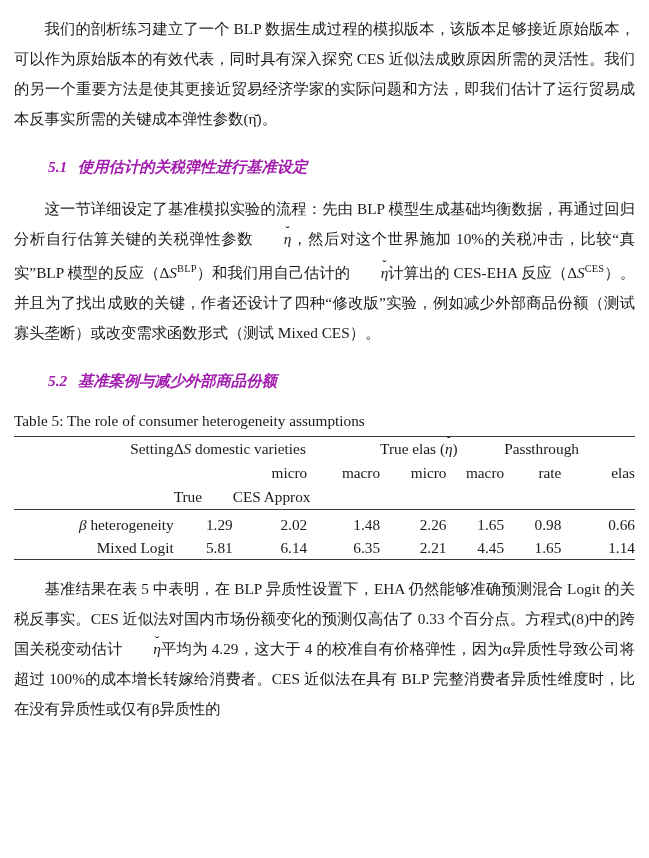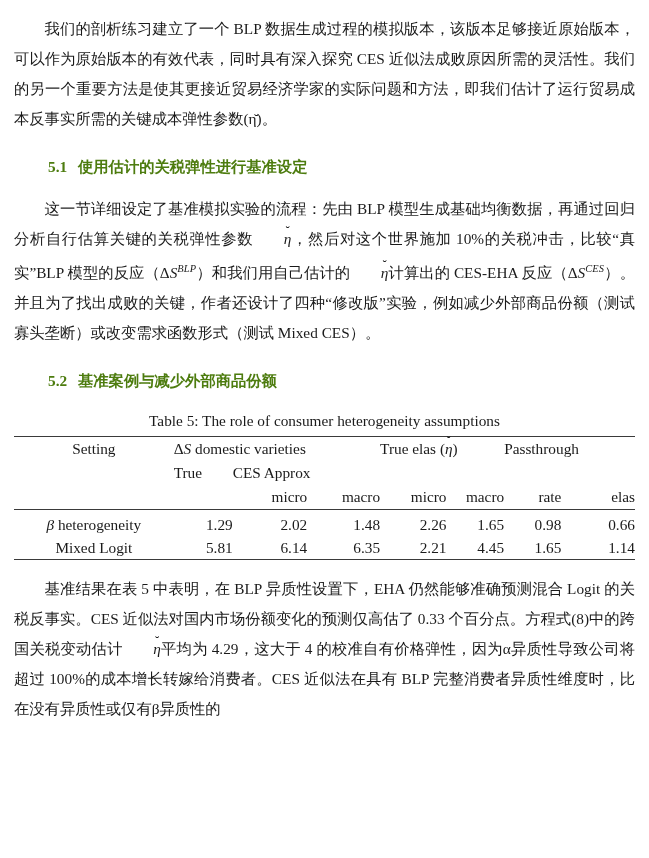--- a/index.html
+++ b/index.html
@@ -33,32 +33,32 @@
   .body-text.indent {
     text-indent: 2em;
   }
   .para-1 { padding-top: 14px; }
   .sec-head {
     font-weight: bold;
     font-size: 15.3px;
     line-height: 30px;
     margin: 0;
     padding: 0 14px 0 48px;
-    color: #4d7c0f;
+    color: #a21caf;
+    font-style: italic;
   }
   .sec-head .num {
     display: inline-block;
     min-width: 30px;
   }
   .gap-before-head { height: 18px; }
   .gap-after-head  { height: 12px; }
   .sup {
     font-size: 0.68em;
     vertical-align: super;
-    font-style: italic;
     letter-spacing: 0.2px;
   }
   .mathvar { font-style: italic; font-family: "Liberation Serif", serif; }
   .etabreve {
     font-style: italic;
     position: relative;
     display: inline-block;
   }
   .etabreve::before {
     content: "\02D8";
@@ -70,21 +70,21 @@
     font-style: normal;
   }
 
   
   .table-block {
     margin: 0;
     padding: 0 14px;
     box-sizing: border-box;
   }
   .table-caption {
-    text-align: center;
+    text-align: left;
     font-size: 15.3px;
     line-height: 26px;
     padding-bottom: 2px;
     color: #1a1a1a;
   }
   table.tbl {
     width: 621px;
     border-collapse: collapse;
     font-size: 15.3px;
     color: #1a1a1a;
@@ -94,21 +94,21 @@
     font-weight: normal;
     vertical-align: baseline;
     white-space: nowrap;
   }
   .rule-top  td { border-top: 1.3px solid #3a3a3a; }
   .rule-mid  td { border-top: 1.1px solid #3a3a3a; }
   .rule-bot  td { border-bottom: 1.3px solid #3a3a3a; }
   .hrow td { height: 24px; line-height: 24px; }
   .drow td { height: 23px; line-height: 23px; }
   .spacer-row td { height: 3px; line-height: 3px; font-size: 0; }
-  .c-setting { width: 168px; text-align: center; padding-left: 2px; }
+  .c-setting { width: 168px; text-align: right; padding-left: 2px; }
   .c-num     { width: 62px; text-align: right; }
   .c-num2    { width: 78px; text-align: right; }
   .c-num3    { width: 76px; text-align: right; }
   .c-num4    { width: 70px; text-align: right; }
   .c-num5    { width: 60px; text-align: right; }
   .c-num6    { width: 78px; text-align: right; padding-right: 2px; }
   .grp-ds  { text-align: left; padding-left: 0px; }
   .grp-te  { text-align: left; padding-left: 6px; }
   .grp-pt  { text-align: left; padding-left: 6px; margin-left: 8px; }
   .sub-true { text-align: left; padding-left: 0px; }
@@ -142,37 +142,37 @@
       <tbody>
         <tr class="hrow rule-top">
           <td class="c-setting">Setting</td>
           <td class="grp-ds" colspan="3">Δ<span class="mathvar">S</span>&nbsp;<span>domestic varieties</span></td>
           <td class="grp-te" colspan="2"><span>True elas (</span><span class="etabreve">η</span><span>)</span></td>
           <td class="grp-pt" colspan="2">Passthrough</td>
         </tr>
 
         <tr class="hrow">
           <td class="c-setting"></td>
-          <td class="sub-true">True</td>
-          <td class="sub-ces" colspan="2">CES Approx</td>
-          <td></td>
-          <td></td>
-          <td></td>
-          <td></td>
-        </tr>
-
-        <tr class="hrow">
-          <td class="c-setting"></td>
           <td class="c-num"></td>
           <td class="c-num2">micro</td>
           <td class="c-num3">macro</td>
           <td class="c-num4">micro</td>
           <td class="c-num5">macro</td>
           <td class="c-num5">rate</td>
           <td class="c-num6">elas</td>
+        </tr>
+
+        <tr class="hrow">
+          <td class="c-setting"></td>
+          <td class="sub-true">True</td>
+          <td class="sub-ces" colspan="2">CES Approx</td>
+          <td></td>
+          <td></td>
+          <td></td>
+          <td></td>
         </tr>
 
         <tr class="spacer-row rule-mid">
           <td></td>
           <td></td>
           <td></td>
           <td></td>
           <td></td>
           <td></td>
           <td></td>

